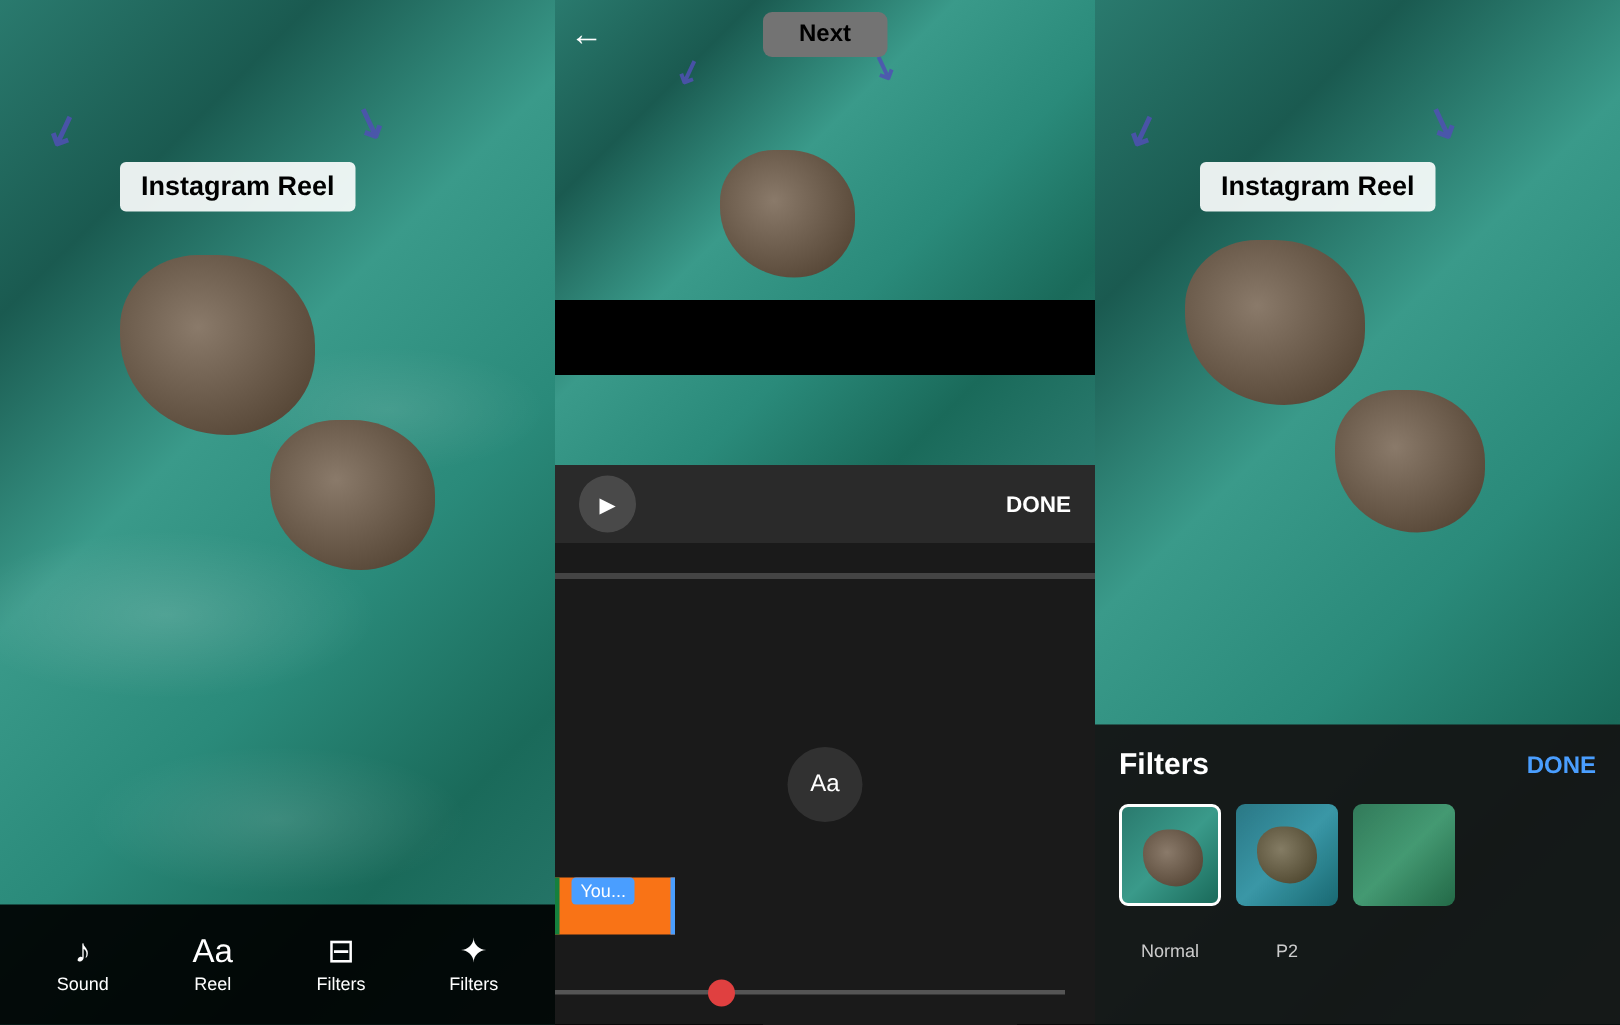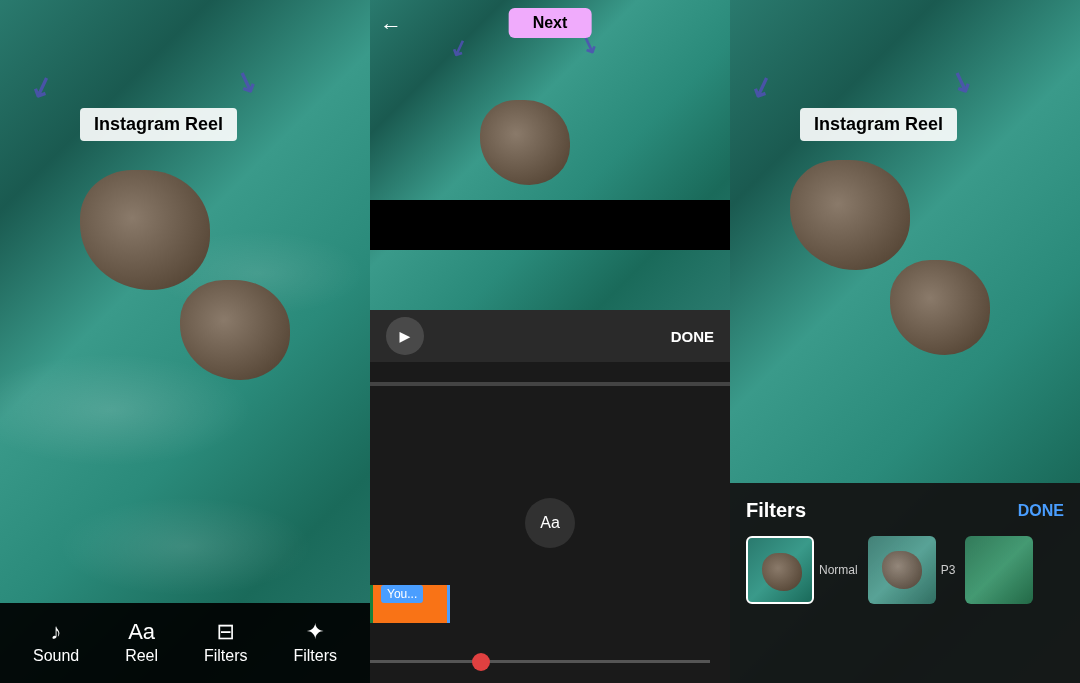--- a/index.html
+++ b/index.html
@@ -85,21 +85,21 @@
       align-items: center;
       gap: 4px;
       color: #fff;
       cursor: pointer;
     }
     .toolbar-item .icon-area {
       font-size: 22px;
       line-height: 1;
     }
     .toolbar-item .label {
-      font-size: 16px;
+      font-size: 12px;
       color: #fff;
     }
 
     
     .center-panel {
       width: 360px;
       height: 683px;
       flex-shrink: 0;
       display: flex;
       flex-direction: column;
@@ -114,21 +114,21 @@
       color: #fff;
       font-size: 22px;
       cursor: pointer;
     }
     .next-btn {
       position: absolute;
       top: 8px;
       left: 50%;
       transform: translateX(-50%);
       z-index: 20;
-      background: #f0abfc;
+      background: #737373;
       color: #000;
       font-weight: 600;
       font-size: 16px;
       padding: 6px 24px;
       border-radius: 6px;
       cursor: pointer;
       border: none;
       text-align: center;
     }
     .video-preview-area {
@@ -349,23 +349,23 @@
     }
     .filters-list {
       display: flex;
       gap: 10px;
       overflow-x: auto;
     }
     .filters-list::-webkit-scrollbar { display: none; }
     .filter-item {
       flex-shrink: 0;
       display: flex;
-      flex-direction: row;
+      flex-direction: column;
       align-items: center;
-      gap: 5px;
+      gap: 23px;
       cursor: pointer;
     }
     .filter-thumb {
       width: 68px; height: 68px;
       border-radius: 6px;
       background: linear-gradient(135deg, #2a7a6e 0%, #3a9a8a 50%, #1a6a5a 100%);
       position: relative;
       overflow: hidden;
     }
     .filter-thumb .rock-mini {
@@ -491,24 +491,24 @@
       <span class="filters-done">DONE</span>
     </div>
     <div class="filters-list">
       <div class="filter-item selected">
         <div class="filter-thumb">
           <div class="rock-mini"></div>
         </div>
         <span class="filter-name">Normal</span>
       </div>
       <div class="filter-item">
-        <div class="filter-thumb p3">
+        <div class="filter-thumb p2">
           <div class="rock-mini"></div>
         </div>
-        <span class="filter-name">P3</span>
+        <span class="filter-name">P2</span>
       </div>
       <div class="filter-item">
         <div class="filter-thumb p4">
           
         </div>
 
       </div>
 
     </div>
   </div>

